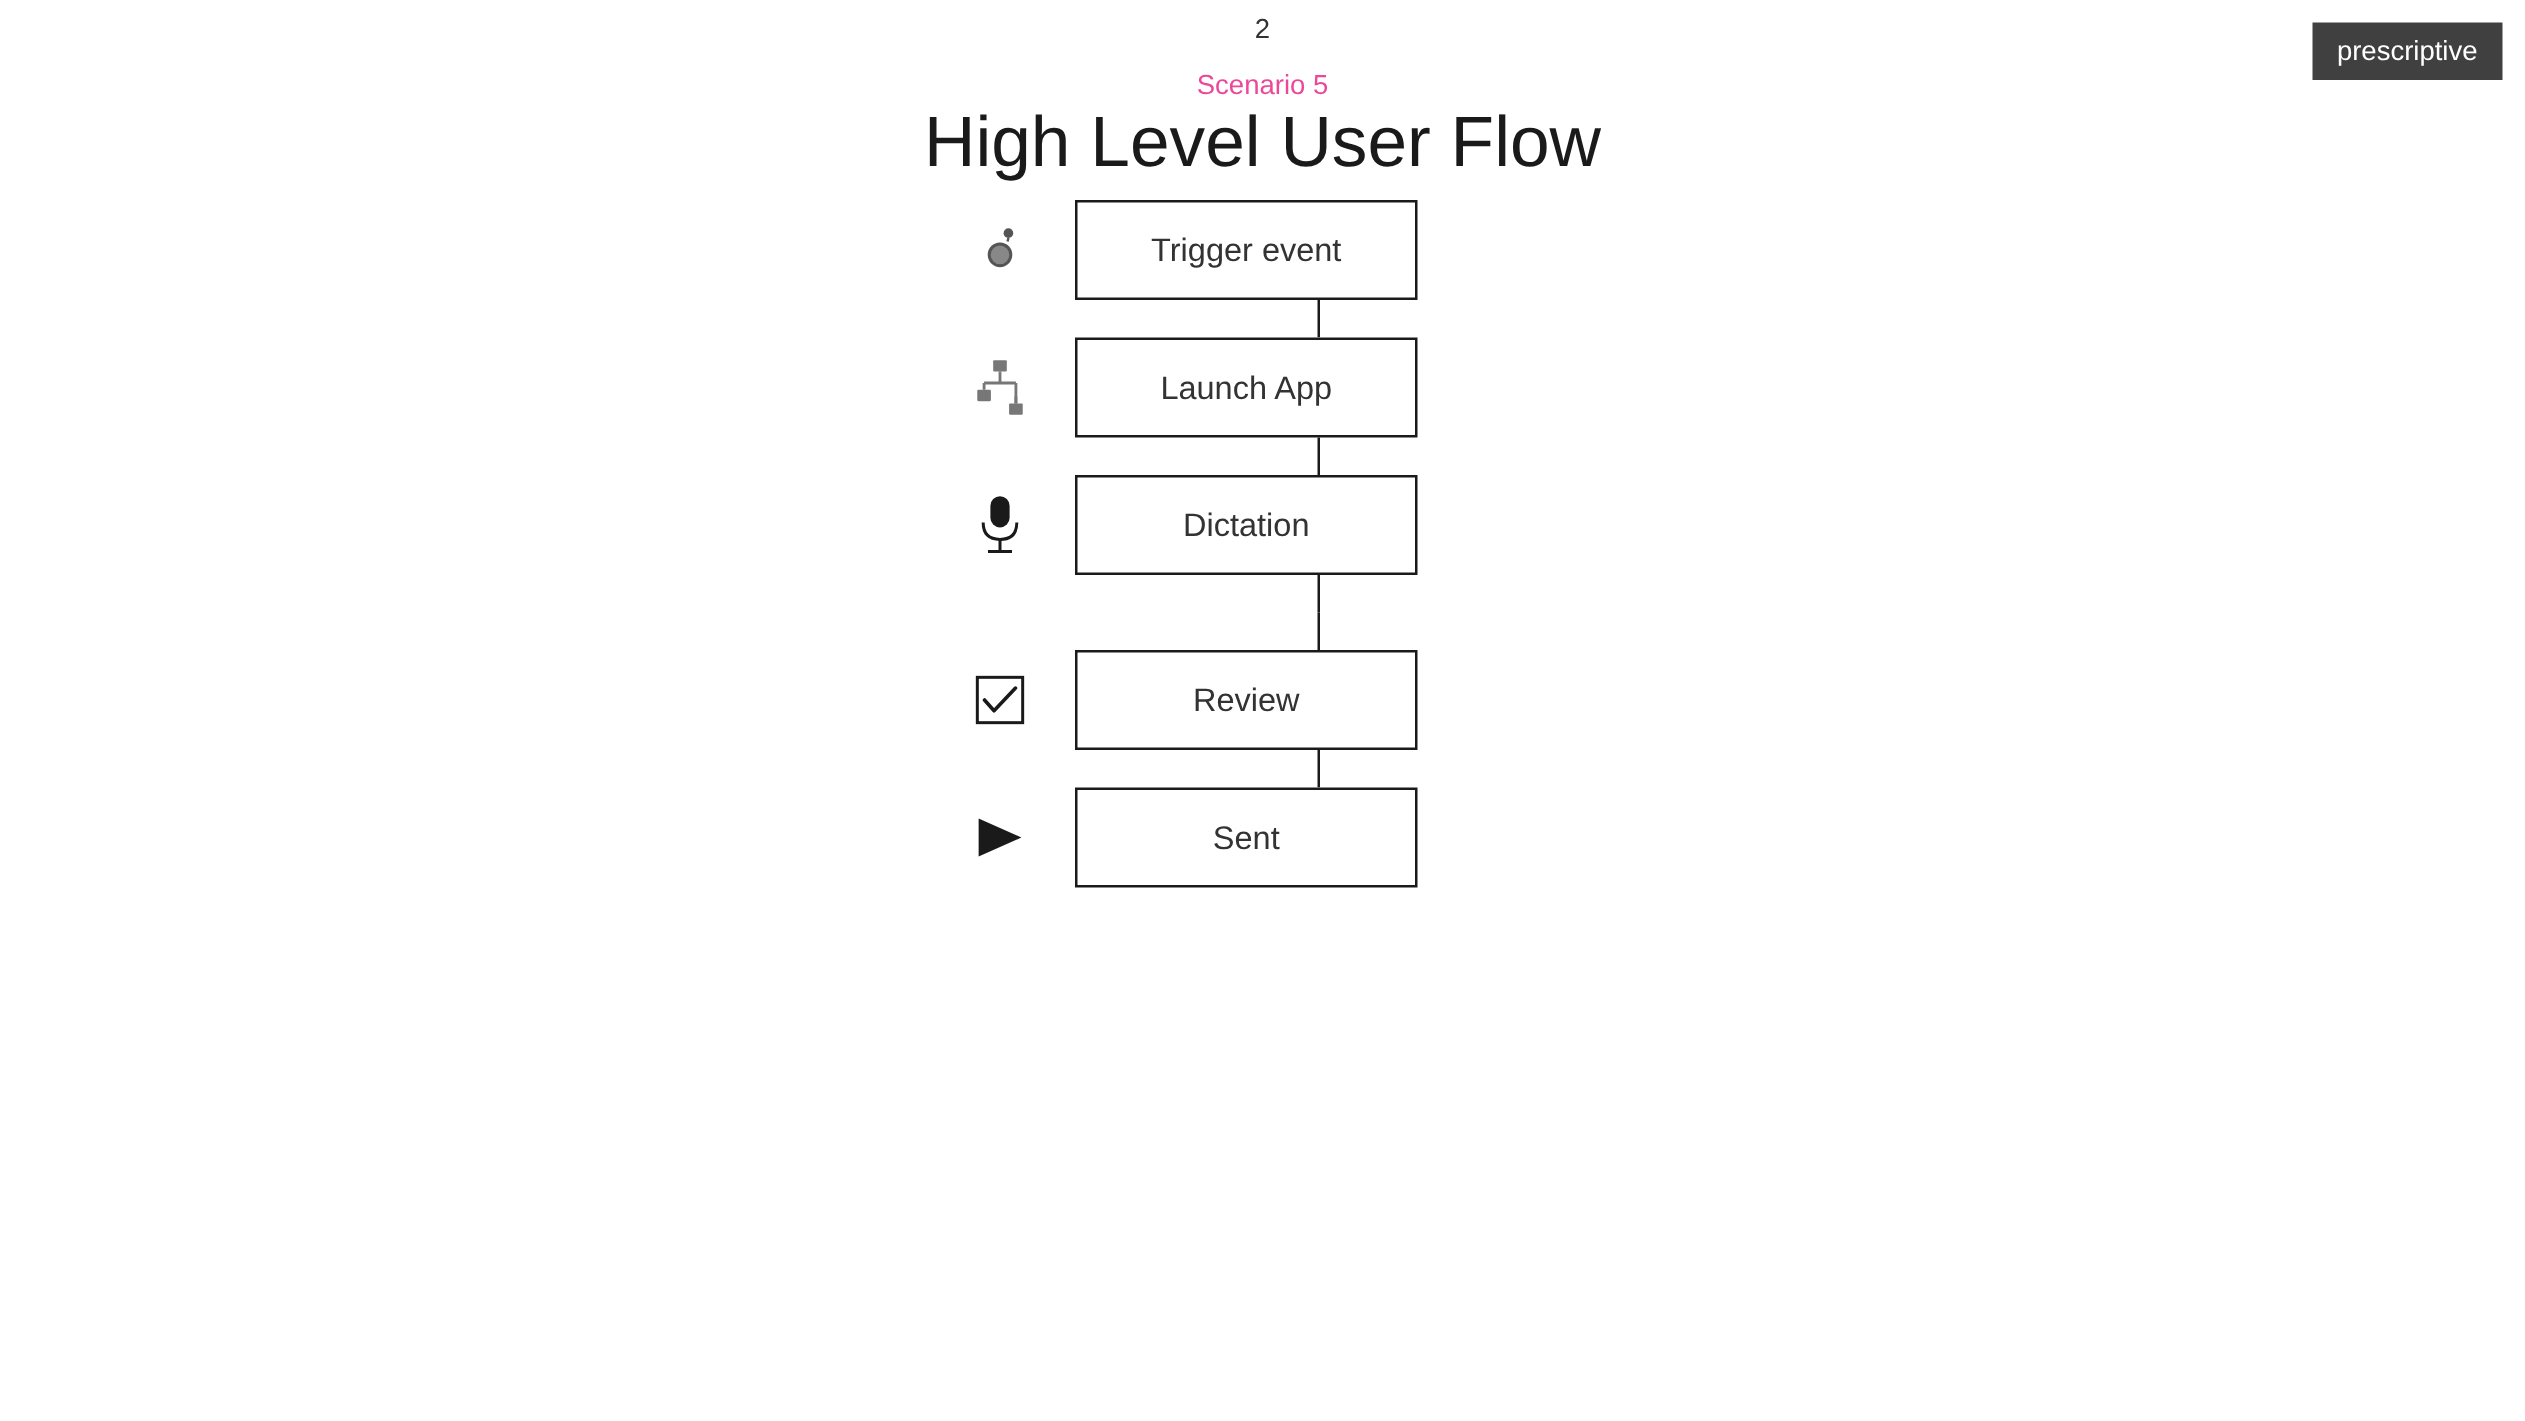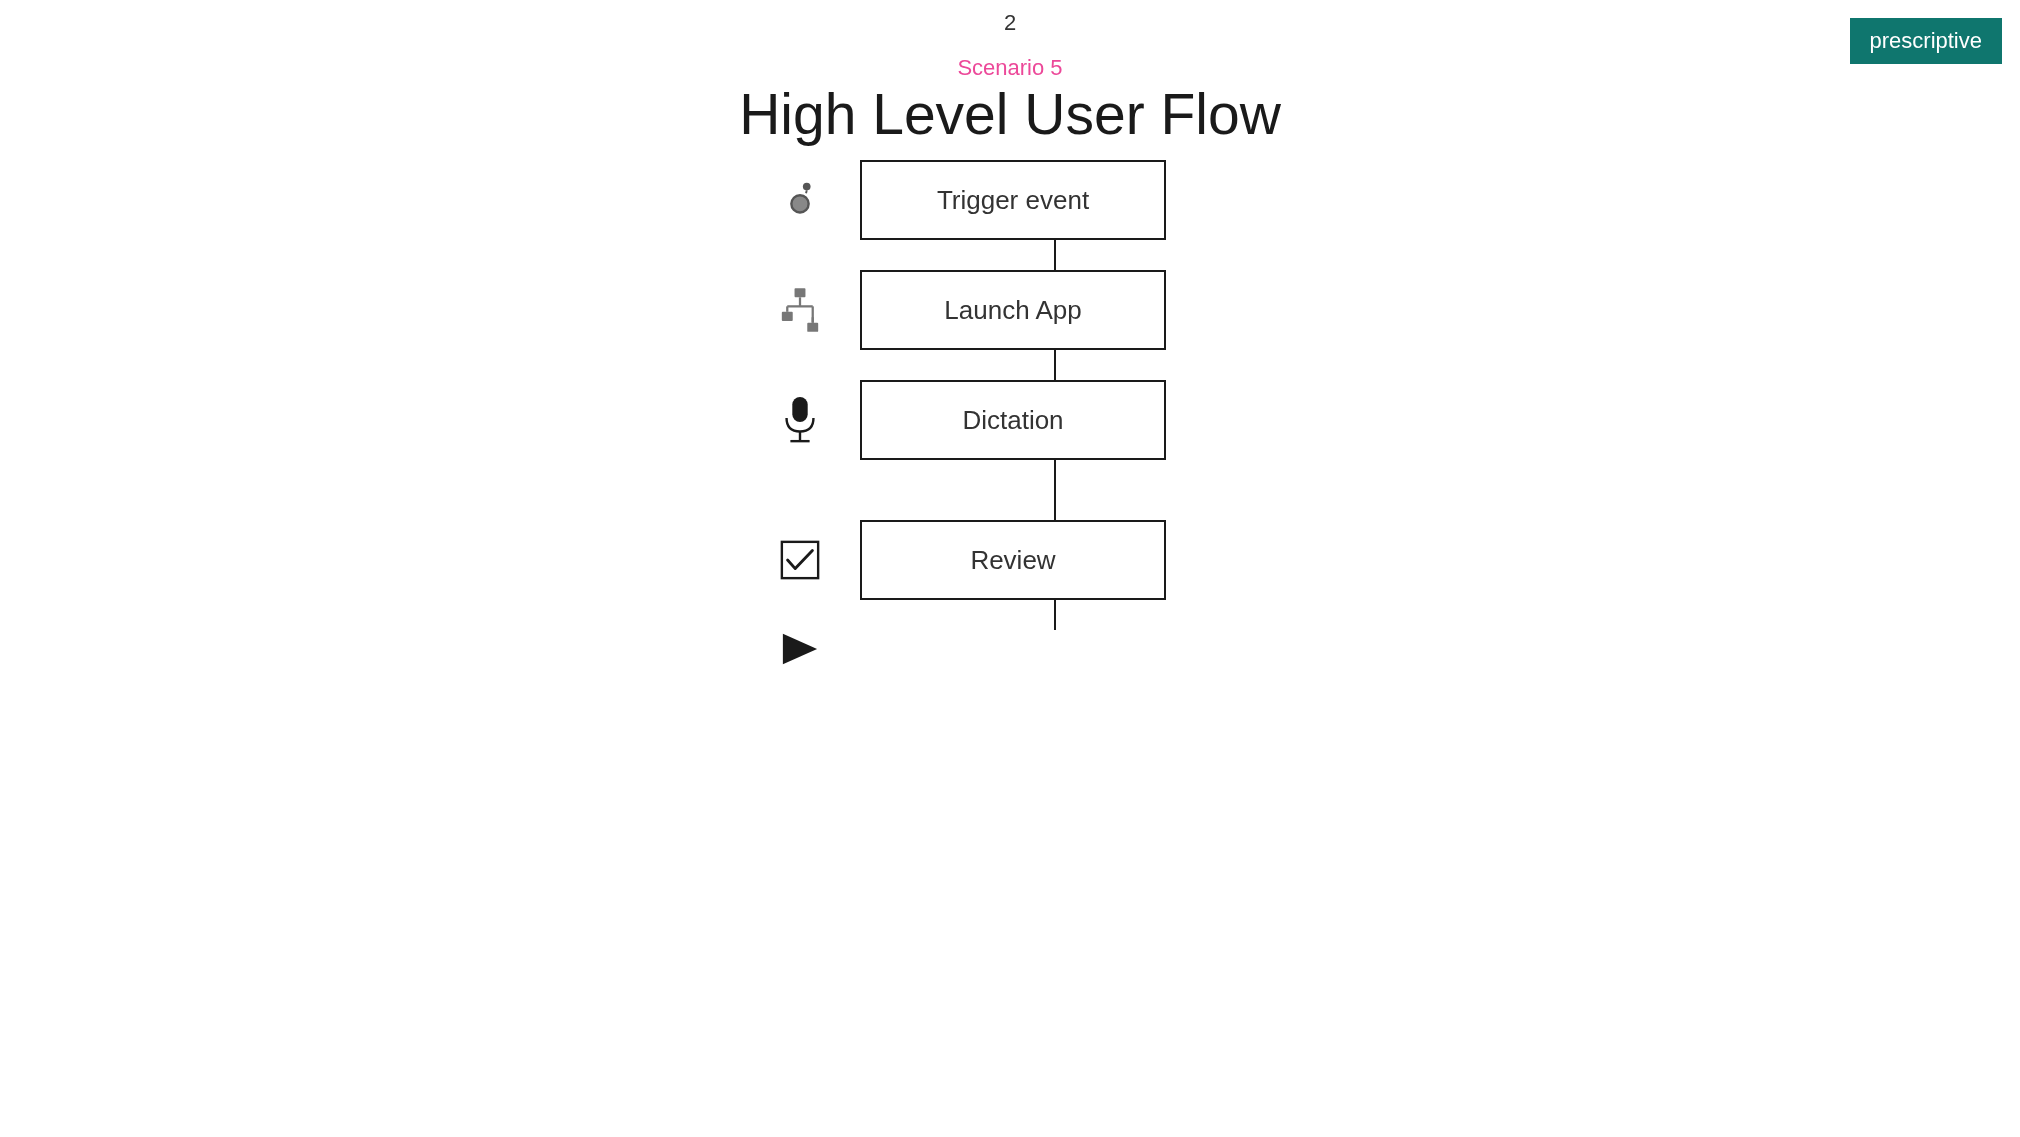--- a/index.html
+++ b/index.html
@@ -25,21 +25,21 @@
       transform: translateX(-50%);
       font-size: 22px;
       color: #333;
     }
 
     
     .brand-badge {
       position: absolute;
       top: 18px;
       right: 18px;
-      background: #0f766e;
+      background: #404040;
       color: #ffffff;
       font-size: 22px;
       padding: 10px 20px;
       font-weight: 500;
     }
 
     
     .header {
       position: absolute;
       top: 55px;
@@ -88,21 +88,21 @@
       align-items: center;
       flex-shrink: 0;
     }
 
     .box-col {
       flex: 1;
     }
 
     .flow-box {
       border: 2.5px solid #1a1a1a;
-      width: 306px;
+      width: 274px;
       height: 80px;
       display: flex;
       align-items: center;
       justify-content: center;
       font-size: 26px;
       color: #333;
       font-weight: 400;
       background: #fff;
     }
 
@@ -267,15 +267,18 @@
     <div class="connector-line"></div>
   </div>
 
   <div class="flow-row">
     <div class="icon-col sent-icon">
       <svg viewBox="0 0 44 40" width="44" height="40" fill="none" xmlns="http://www.w3.org/2000/svg">
 
         <polygon points="4,4 4,36 40,20" fill="#1a1a1a"></polygon>
       </svg>
     </div>
+    <div class="box-col">
+      <div class="flow-box">Sent</div>
+    </div>
   </div>
 
 </div>
 
 </body></html>

